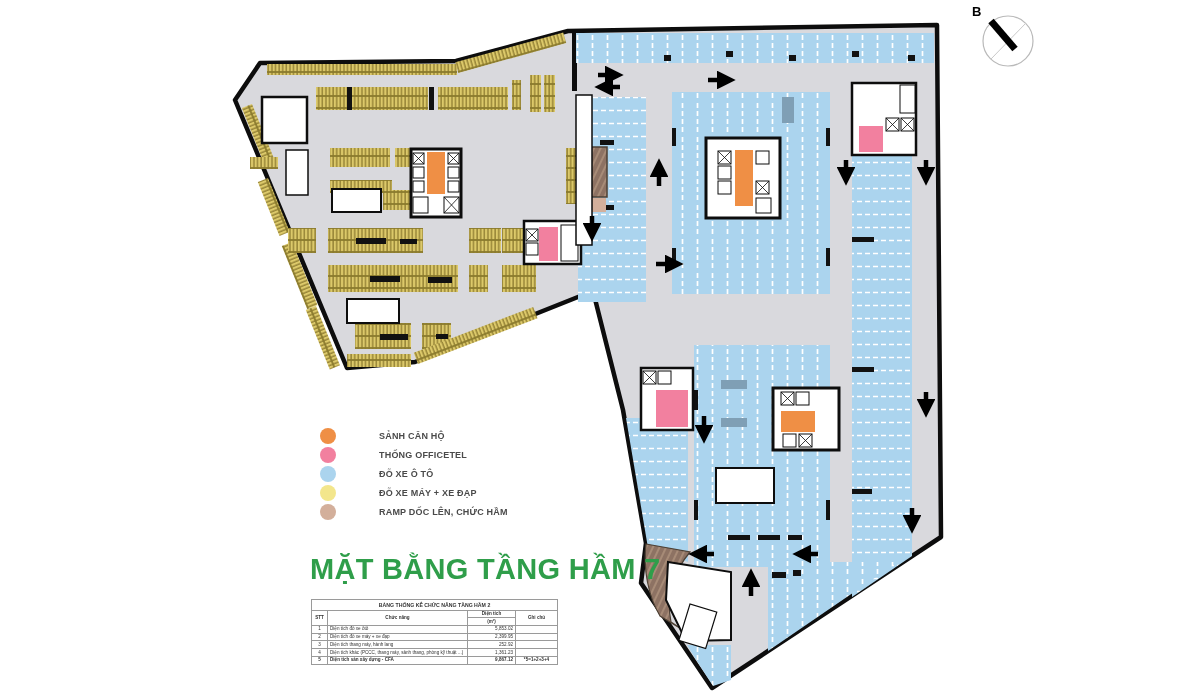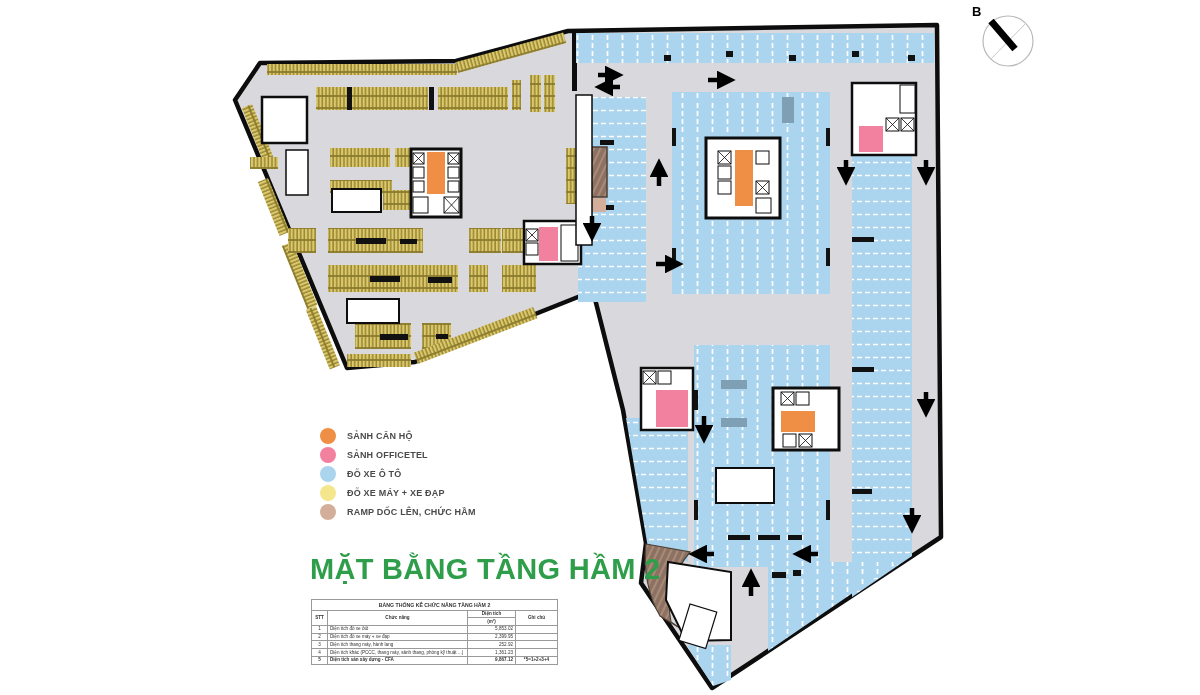--- a/index.html
+++ b/index.html
@@ -2,21 +2,21 @@
 <html><head>
 <meta charset="utf-8">
 <style>
   html,body{margin:0;padding:0;background:#ffffff;}
   .stage{position:relative;width:1200px;height:695px;background:#ffffff;overflow:hidden;
          font-family:"Liberation Sans", sans-serif;}
   .plan-svg{position:absolute;left:0;top:0;width:1200px;height:695px;}
 
   
   .legend{position:absolute;left:320px;top:426px;}
-  .legend-item{display:flex;align-items:center;height:19px;}
+  .legend-item{display:flex;align-items:center;height:19px;gap:32px;}
   .legend-dot{width:16px;height:16px;border-radius:50%;flex:0 0 16px;}
   .legend-label{margin-left:11px;font-size:9px;font-weight:bold;color:#4a4a4a;letter-spacing:.2px;}
 
   
   .plan-title{position:absolute;left:310px;top:553px;font-size:29px;font-weight:bold;
               color:#2f9e4a;letter-spacing:.3px;white-space:nowrap;}
 
   
   .stats{position:absolute;left:311px;top:599px;width:246px;background:#fff;}
   .stats table{border-collapse:collapse;width:100%;table-layout:fixed;}
@@ -275,37 +275,37 @@
     </g>
   </svg>
 
   <div class="legend">
     <div class="legend-item">
       <span class="legend-dot" style="background: rgb(239, 143, 69);"></span>
       <span class="legend-label">SẢNH CĂN HỘ</span>
     </div>
     <div class="legend-item">
       <span class="legend-dot" style="background: rgb(242, 128, 159);"></span>
-      <span class="legend-label">SẢNH OFFICETEL</span>
+      <span class="legend-label">THỐNG OFFICETEL</span>
     </div>
     <div class="legend-item">
       <span class="legend-dot" style="background: rgb(171, 212, 238);"></span>
       <span class="legend-label">ĐỖ XE Ô TÔ</span>
     </div>
     <div class="legend-item">
       <span class="legend-dot" style="background: rgb(243, 230, 140);"></span>
       <span class="legend-label">ĐỖ XE MÁY + XE ĐẠP</span>
     </div>
     <div class="legend-item">
       <span class="legend-dot" style="background: rgb(211, 175, 155);"></span>
       <span class="legend-label">RAMP DỐC LÊN, CHỨC HẦM</span>
     </div>
   </div>
 
-  <div class="plan-title">MẶT BẰNG TẦNG HẦM 2</div>
+  <div class="plan-title">MẶT BẰNG TẦNG HẦM 7</div>
 
   <div class="stats">
     <table>
       <colgroup>
           <col class="col-stt">
           <col class="col-fn">
           <col class="col-area">
           <col class="col-note">
         </colgroup>
       <tbody>

